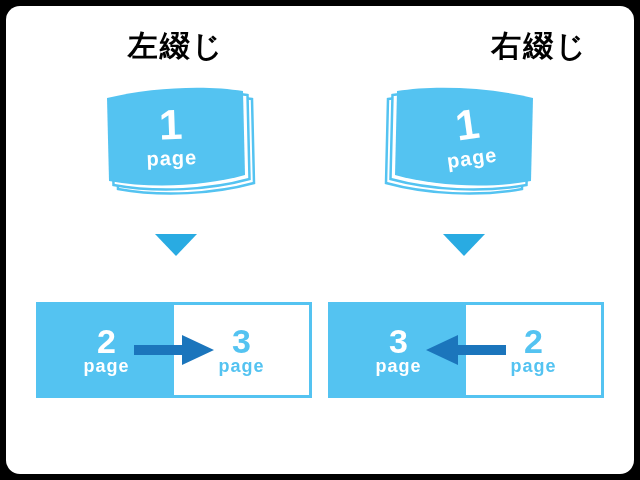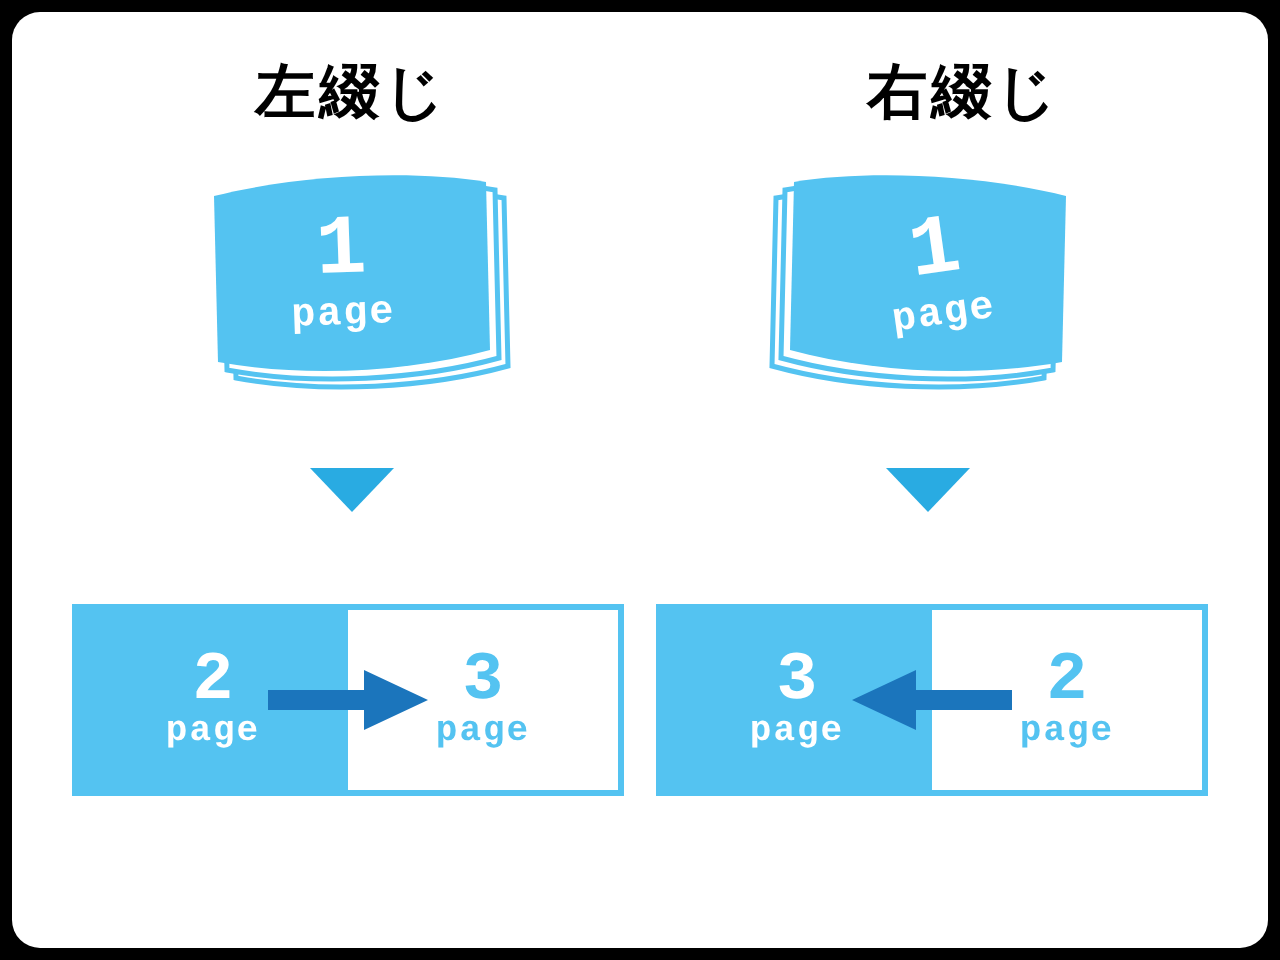--- a/index.html
+++ b/index.html
@@ -1,24 +1,24 @@
 <!DOCTYPE html>
 <html><head>
 <meta charset="utf-8">
 <style>
   html,body{margin:0;padding:0;background:#000;}
   #stage{position:relative;width:640px;height:480px;background:#000;overflow:hidden;
-         font-family:Liberation Mono, monospace;}
+         font-family:Liberation Sans, sans-serif;}
   #canvas{position:absolute;left:6px;top:6px;width:628px;height:468px;
           background:#fff;border-radius:14px;}
 
   .heading{position:absolute;top:20px;width:240px;text-align:center;
            font-size:30px;font-weight:bold;color:#000;letter-spacing:2px;}
   .heading.left{left:50px;}
-  .heading.right{left:356px;}
+  .heading.right{left:342px;text-align:right;}
 
   .book{position:absolute;top:72px;width:170px;height:135px;}
   .book.left{left:85px;}
   .book.right{left:373px;}
   .book svg{position:absolute;left:0;top:0;}
   .pg{fill:#fff;stroke:#54C3F1;stroke-width:2.5px;}
   .cover{fill:#54C3F1;}
   .book-label{position:absolute;left:0;right:10px;top:26px;text-align:center;color:#fff;}
   .book.left .book-label{transform:rotate(-2deg);}
   .book.right .book-label{left:10px;right:0;transform:rotate(-8deg);}

